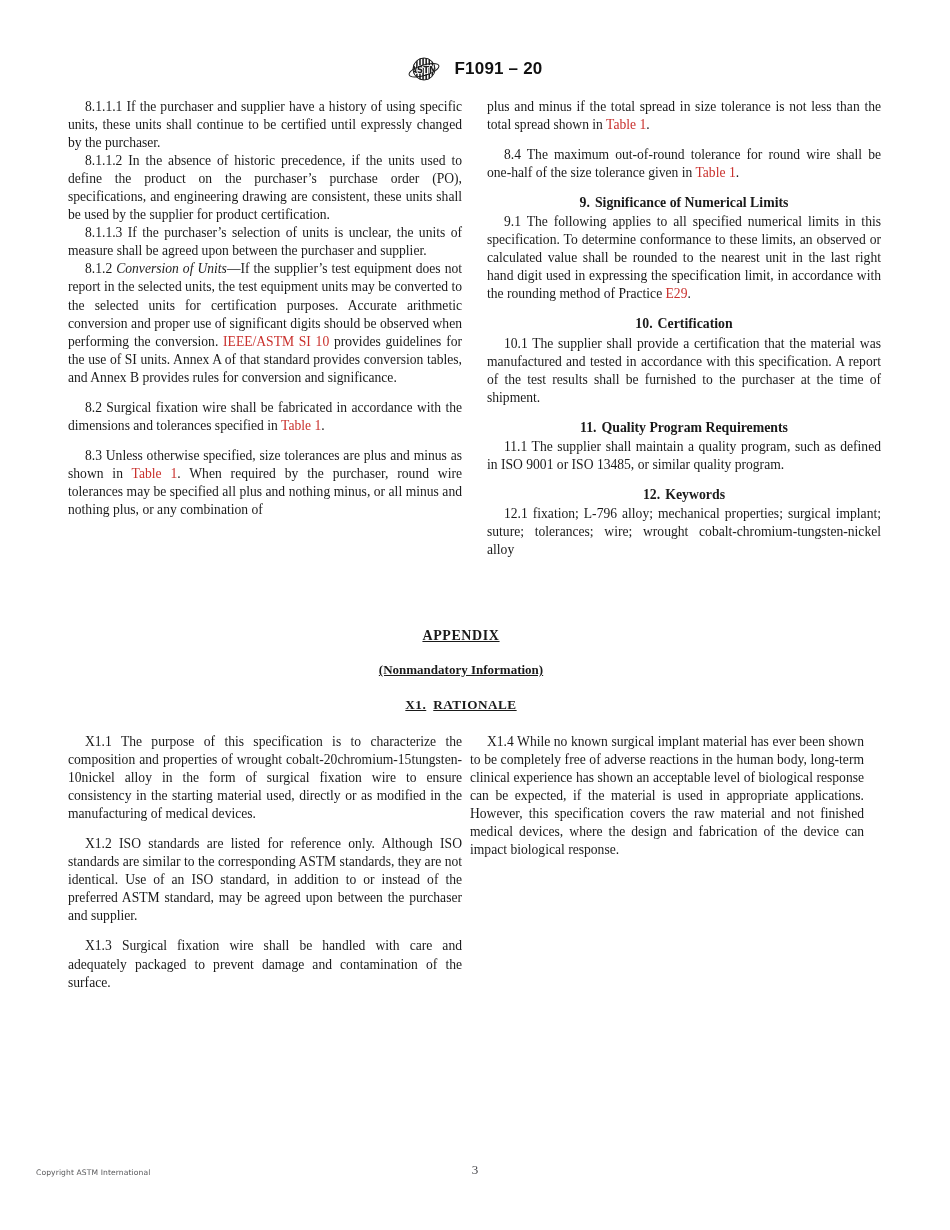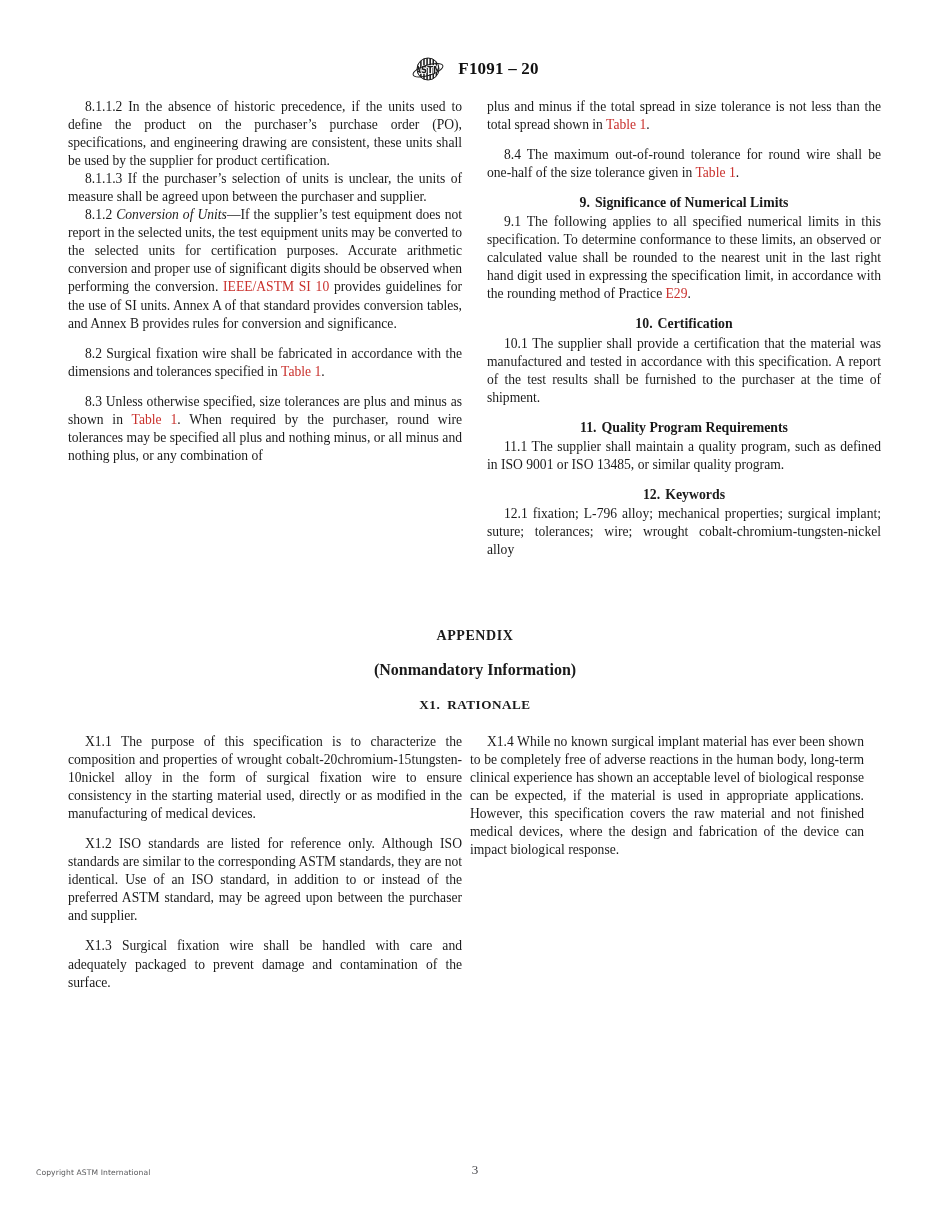--- a/index.html
+++ b/index.html
@@ -27,21 +27,21 @@
     justify-content: center;
     gap: 9px;
     height: 34px;
   }
   .astm-logo {
     width: 38px;
     height: 28px;
     display: block;
   }
   .doc-designation {
-    font-family: Liberation Serif, serif;
+    font-family: Liberation Sans, sans-serif;
     font-weight: bold;
     font-size: 17px;
     letter-spacing: 0.2px;
     color: #111;
     white-space: pre;
   }
 
   
   .columns {
     position: absolute;
@@ -90,33 +90,34 @@
     text-decoration: none;
   }
   .ital {
     font-style: italic;
   }
 
   
   .appendix-block {
     position: absolute;
     top: 626px;
-    left: 68px;
+    left: 54px;
     width: 814px;
     text-align: center;
+    text-decoration: underline;
   }
   .appendix-title {
     font-size: 14px;
     font-weight: bold;
     letter-spacing: 0.6px;
     margin: 0;
     line-height: 20px;
   }
   .appendix-sub {
-    font-size: 16px;
+    font-size: 13px;
     font-weight: bold;
     margin: 17px;
     margin-top: 15px;
     line-height: 18px;
   }
   .appendix-x1 {
     font-size: 13.2px;
     font-weight: bold;
     letter-spacing: 0.5px;
     margin: 8px;
@@ -190,20 +191,21 @@
       </g>
       <circle cx="34" cy="28" r="22" fill="none" stroke="#1d1d1d" stroke-width="2"></circle>
       <ellipse cx="34" cy="30.5" rx="31" ry="10.5" fill="none" stroke="#1d1d1d" stroke-width="2" transform="rotate(-17 34 30.5)"></ellipse>
     </svg>
   </span>
   <span class="doc-designation">F1091 – 20</span>
 </div>
 
 <div class="columns">
   <div class="col" id="left-column">
+      <p class="para">8.1.1.1  If the purchaser and supplier have a history of using specific units, these units shall continue to be certified until expressly changed by the purchaser.</p>
       <p class="para">8.1.1.2  In the absence of historic precedence, if the units used to define the product on the purchaser’s purchase order (PO), specifications, and engineering drawing are consistent, these units shall be used by the supplier for product certification.</p>
       <p class="para">8.1.1.3  If the purchaser’s selection of units is unclear, the units of measure shall be agreed upon between the purchaser and supplier.</p>
       <p class="para">8.1.2  <span class="ital">Conversion of Units</span>—If the supplier’s test equipment does not report in the selected units, the test equipment units may be converted to the selected units for certification purposes. Accurate arithmetic conversion and proper use of significant digits should be observed when performing the conversion. <a class="xref" href="#">IEEE/ASTM SI 10</a> provides guidelines for the use of SI units. Annex A of that standard provides conversion tables, and Annex B provides rules for conversion and significance.</p>
       <p class="para gap-top">8.2  Surgical fixation wire shall be fabricated in accordance with the dimensions and tolerances specified in <a class="xref" href="#">Table 1</a>.</p>
       <p class="para gap-top">8.3  Unless otherwise specified, size tolerances are plus and minus as shown in <a class="xref" href="#">Table 1</a>. When required by the purchaser, round wire tolerances may be specified all plus and nothing minus, or all minus and nothing plus, or any combination of</p>
     </div>
   <div class="col" id="right-column">
       <p class="para noindent">plus and minus if the total spread in size tolerance is not less than the total spread shown in <a class="xref" href="#">Table 1</a>.</p>
       <p class="para gap-top">8.4  The maximum out-of-round tolerance for round wire shall be one-half of the size tolerance given in <a class="xref" href="#">Table 1</a>.</p>
       <h3 class="section-head"><span class="num">9.</span><span>Significance of Numerical Limits</span></h3>

